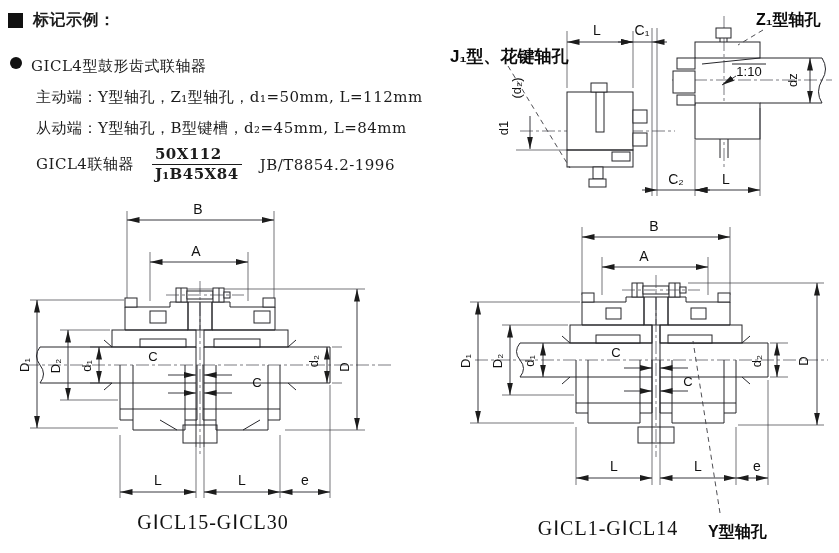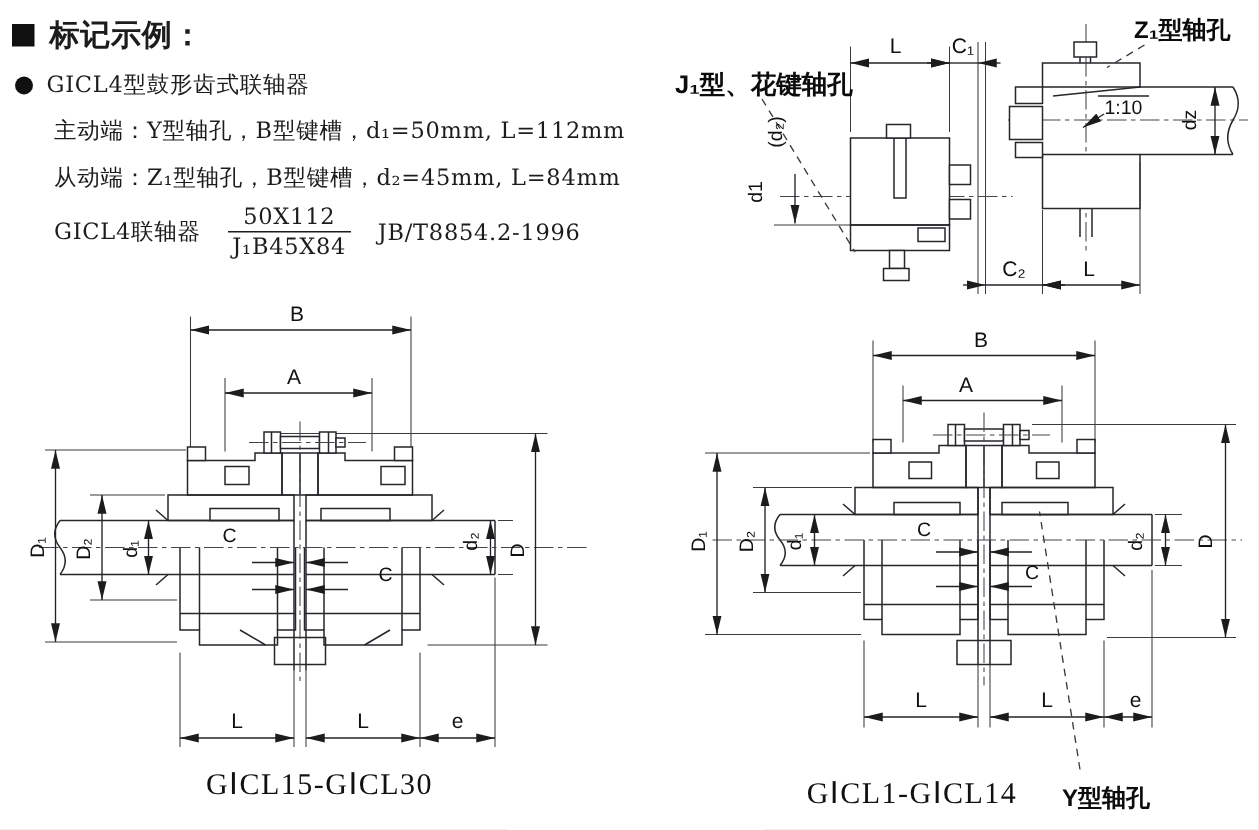--- a/index.html
+++ b/index.html
@@ -3,27 +3,27 @@
 <meta charset="utf-8">
 <style>
   html,body{margin:0;padding:0;background:#e8e8e8;}
   .page{
     position:relative;width:839px;height:553px;background:#ffffff;
     font-family:"DejaVu Serif","Liberation Serif",serif;color:#1c1c1c;overflow:hidden;
   }
   
   .marking{position:absolute;left:8px;top:6px;width:420px;}
   .row{position:relative;font-size:15px;letter-spacing:0.5px;white-space:nowrap;}
-  .heading-row{margin-top:4px;font-size:20px;font-weight:bold;display:flex;align-items:center;gap:10px;}
+  .heading-row{margin-top:4px;font-size:16px;font-weight:bold;display:flex;align-items:center;gap:10px;}
   .sq{width:15px;height:15px;background:#111;display:inline-block;flex:0 0 auto;}
-  .item-row{margin-top:10px;display:flex;align-items:center;gap:9px;}
+  .item-row{margin-top:26px;display:flex;align-items:flex-start;gap:9px;}
   .dot{width:12px;height:12px;border-radius:50%;background:#111;display:inline-block;flex:0 0 auto;margin-left:2px;}
   .indent{margin-left:28px;margin-top:12px;}
   .designation{display:flex;align-items:center;gap:18px;margin-top:8px;}
-  .frac{display:inline-flex;flex-direction:column;text-align:center;line-height:1.15;font-size:15px;}
+  .frac{display:inline-flex;flex-direction:column;text-align:left;line-height:1.15;font-size:15px;font-weight:bold;}
   .frac .num{border-bottom:1.6px solid #1c1c1c;padding:0 3px 1px 3px;}
   .frac .den{padding:1px 3px 0 3px;}
   
   .panel{position:absolute;}
   svg .s   {stroke:#26262b;stroke-width:1;fill:none;}
   svg .sw  {stroke:#26262b;stroke-width:1;fill:#ffffff;}
   svg .ext {stroke:#3a3a40;stroke-width:0.7;fill:none;}
   svg .dim {stroke:#222228;stroke-width:0.9;fill:none;}
   svg .cl  {stroke:#44444a;stroke-width:0.7;fill:none;stroke-dasharray:13 3 3 3;}
   svg .lead{stroke:#3a3a40;stroke-width:0.9;fill:none;stroke-dasharray:5 4;}
@@ -40,22 +40,22 @@
 
   <div class="marking">
     <div class="row heading-row">
       <span class="sq"></span>
       <span>标记示例：</span>
     </div>
     <div class="row item-row">
       <span class="dot"></span>
       <span>GICL4型鼓形齿式联轴器</span>
     </div>
-    <div class="row indent">主动端：Y型轴孔，B型键槽，d₁=50mm, L=112mm</div>
-    <div class="row indent">从动端：Z₁型轴孔，B型键槽，d₂=45mm, L=84mm</div>
+    <div class="row indent">主动端：Y型轴孔，Z₁型轴孔，d₁=50mm, L=112mm</div>
+    <div class="row indent">从动端：Y型轴孔，B型键槽，d₂=45mm, L=84mm</div>
     <div class="row indent designation">
       <span>GICL4联轴器</span>
       <span class="frac">
         <span class="num">50X112</span>
         <span class="den">J₁B45X84</span>
       </span>
       <span>JB/T8854.2-1996</span>
     </div>
   </div>
 

